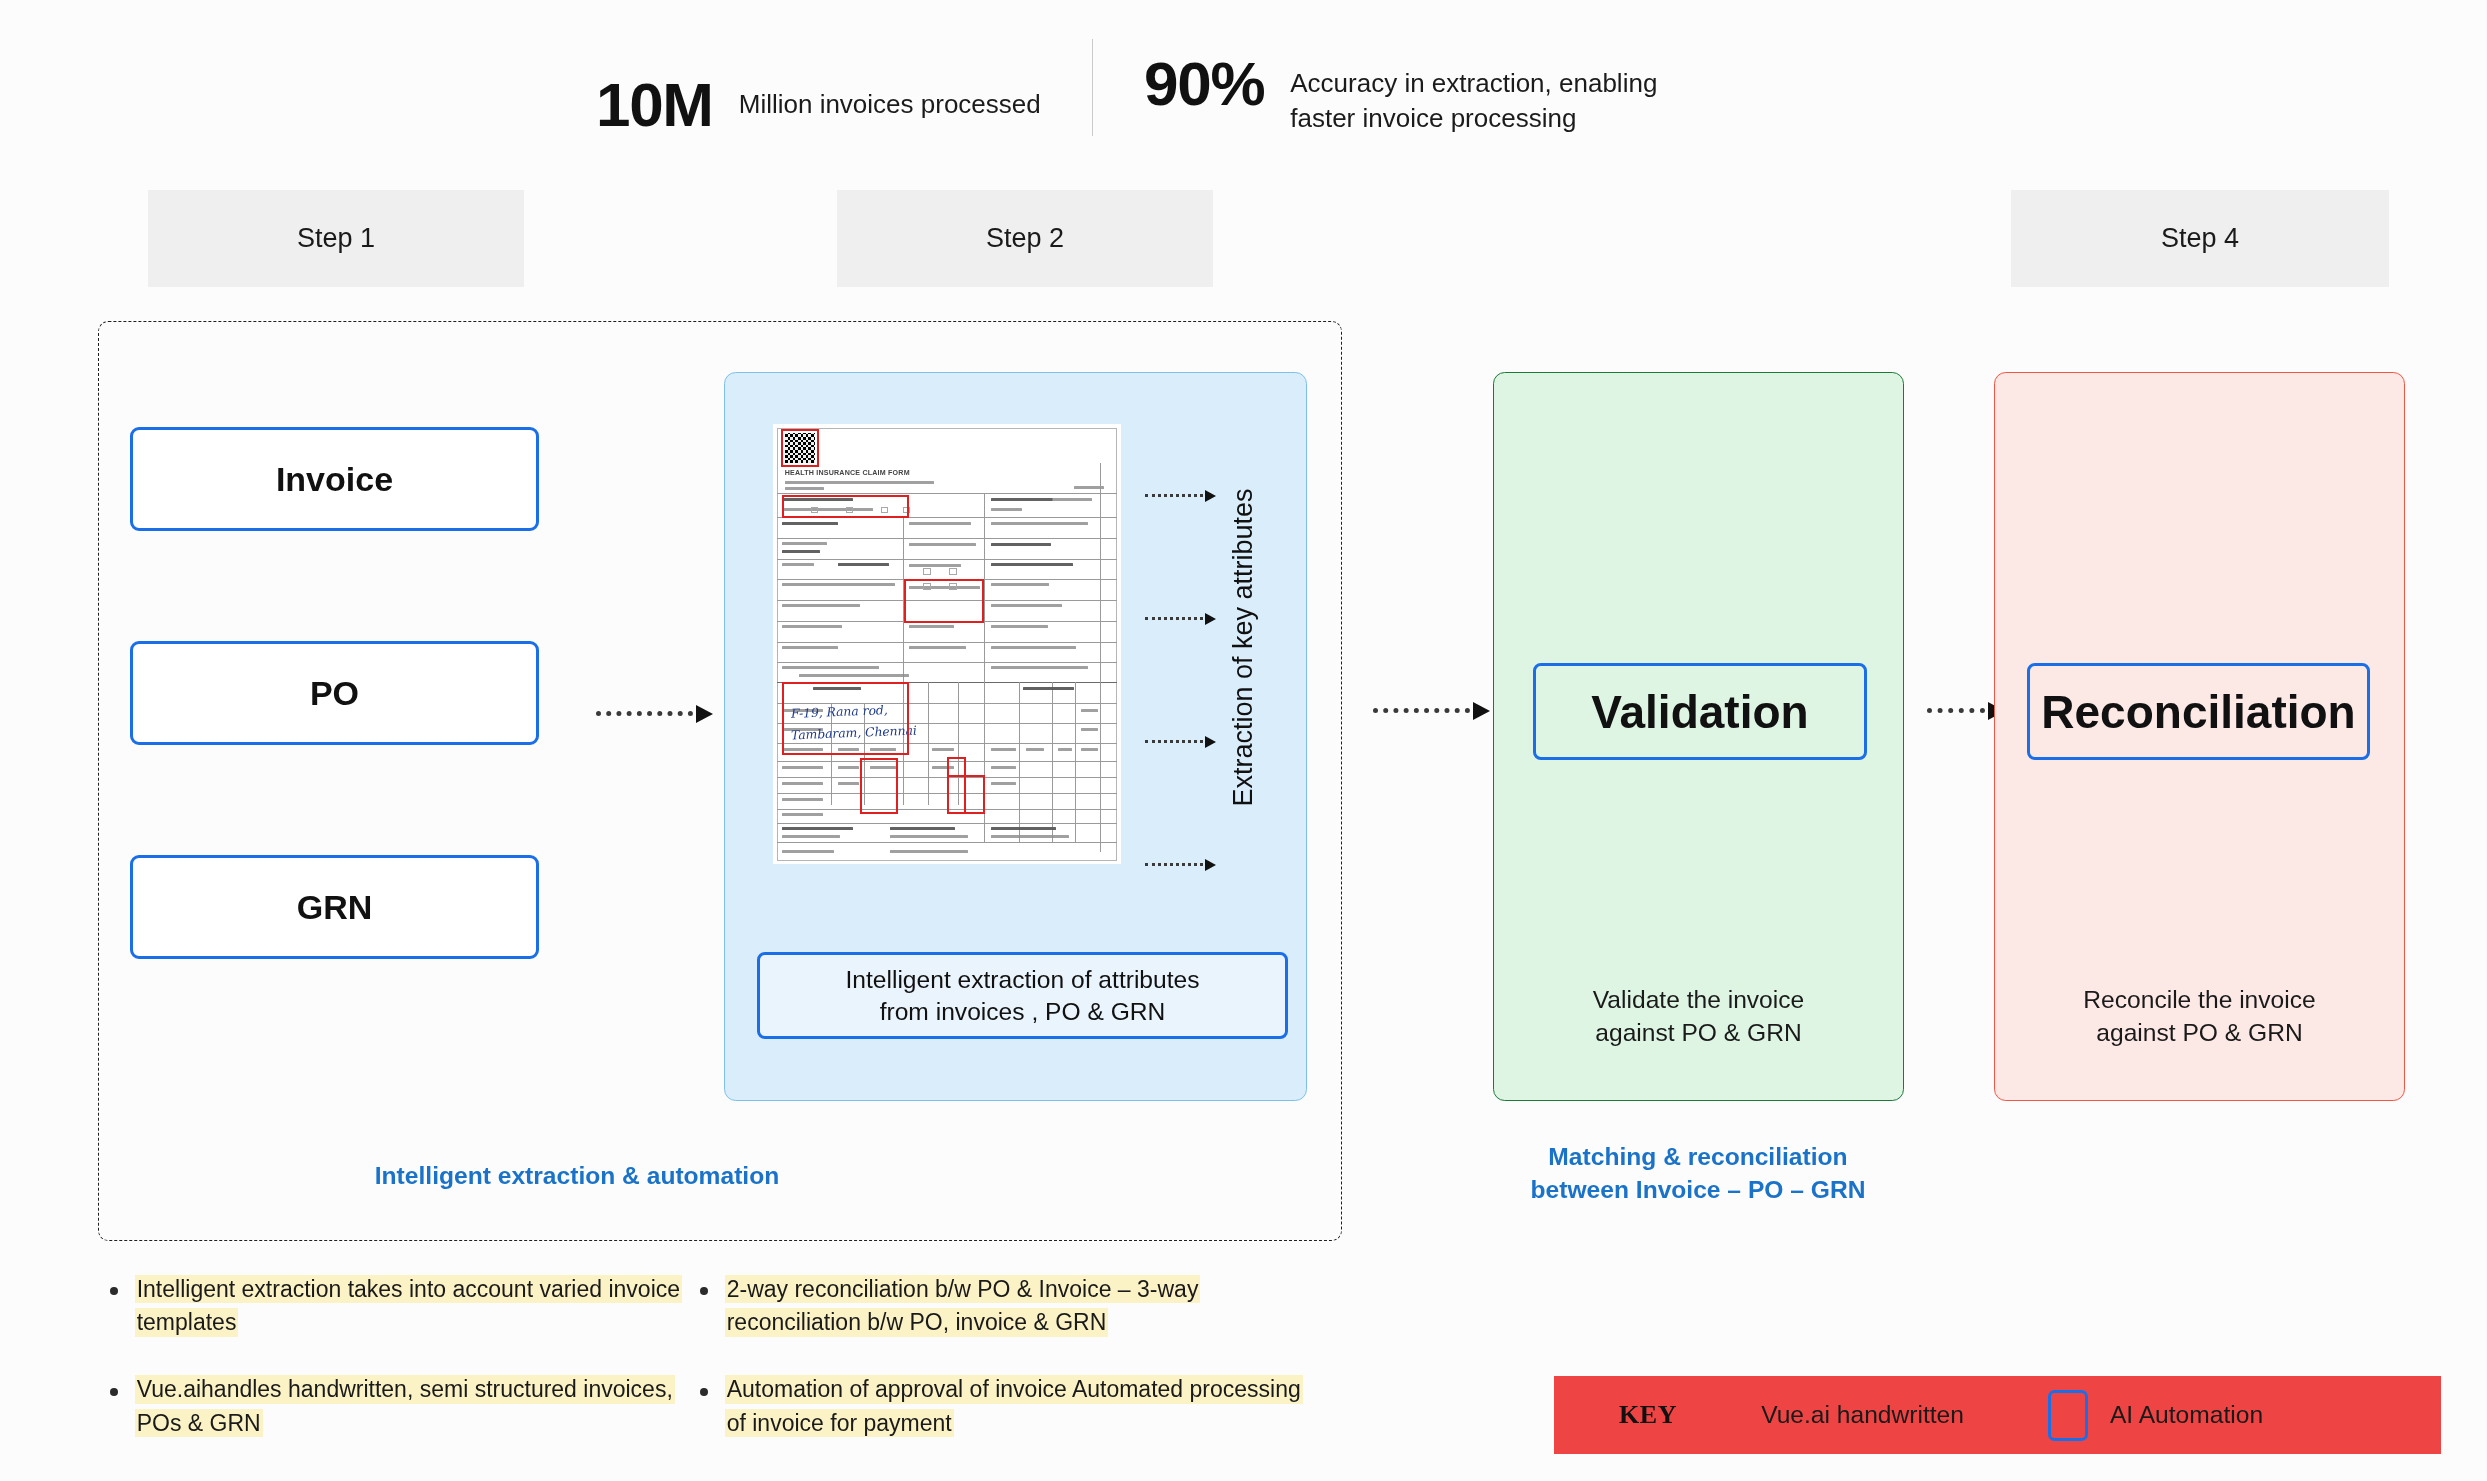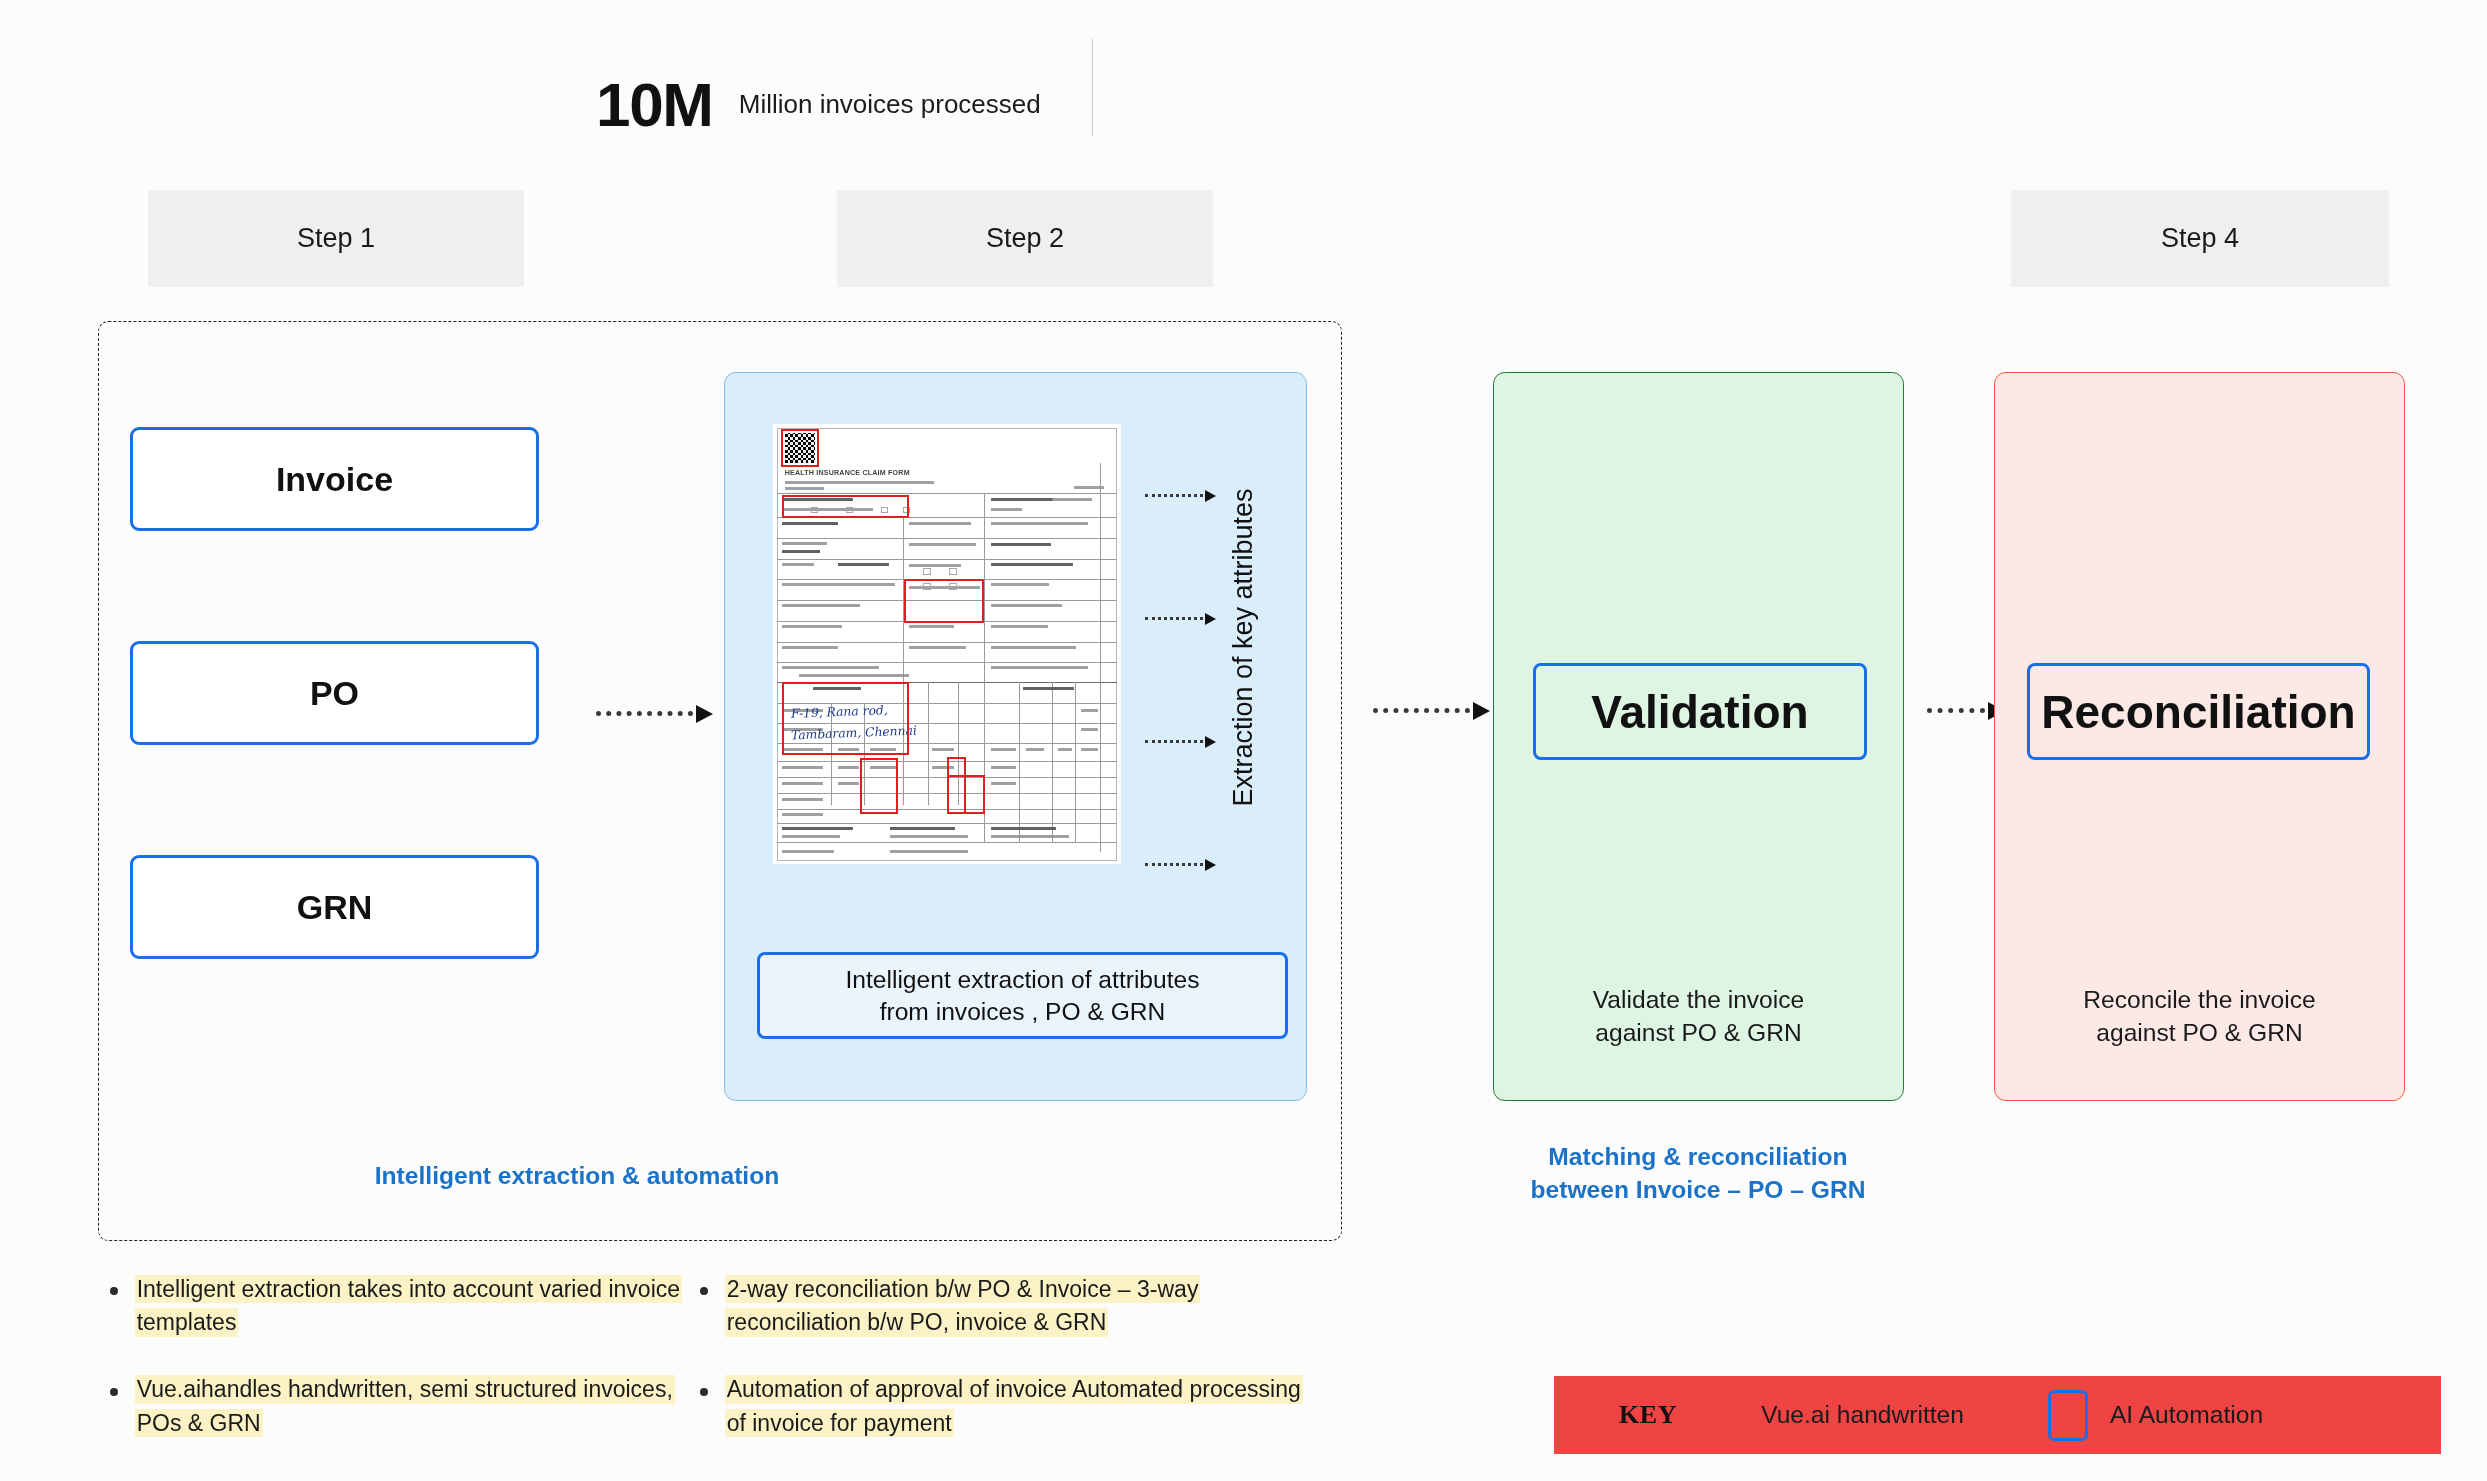--- a/index.html
+++ b/index.html
@@ -212,20 +212,25 @@
 <body>
 
 <div id="root">
 
   <div class="stats">
     <div class="stat">
       <div class="stat-value">10M</div>
       <div class="stat-desc">Million invoices processed</div>
     </div>
     <div class="stat-divider"></div>
+    <div class="stat">
+      <div class="stat-value">90%</div>
+      <div class="stat-desc">Accuracy in extraction, enabling
+faster invoice processing</div>
+    </div>
   </div>
 
   <div class="step-head" id="step-head-1">Step 1</div>
   <div class="step-head" id="step-head-2">Step 2</div>
   <div class="step-head" id="step-head-4">Step 4</div>
 
   <div id="extract-container"></div>
 
   <div class="doc-box" id="doc-invoice">Invoice</div>
   <div class="doc-box" id="doc-po">PO</div>

